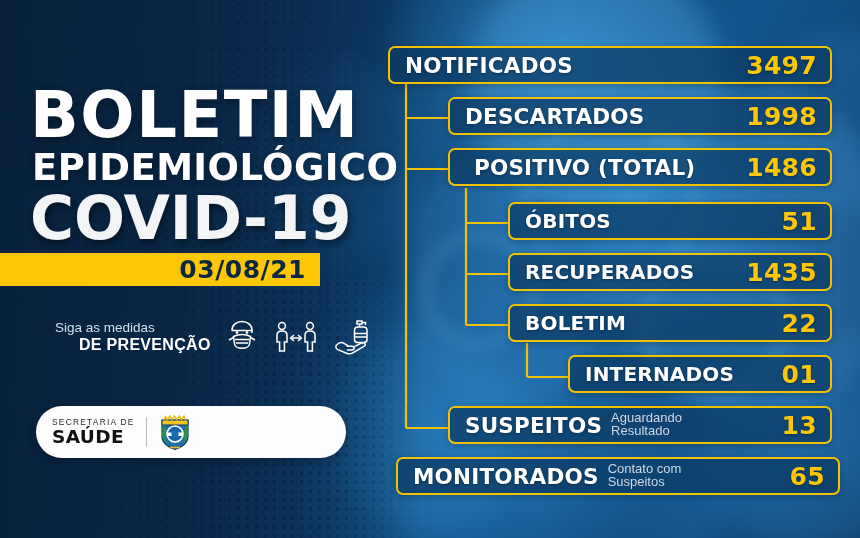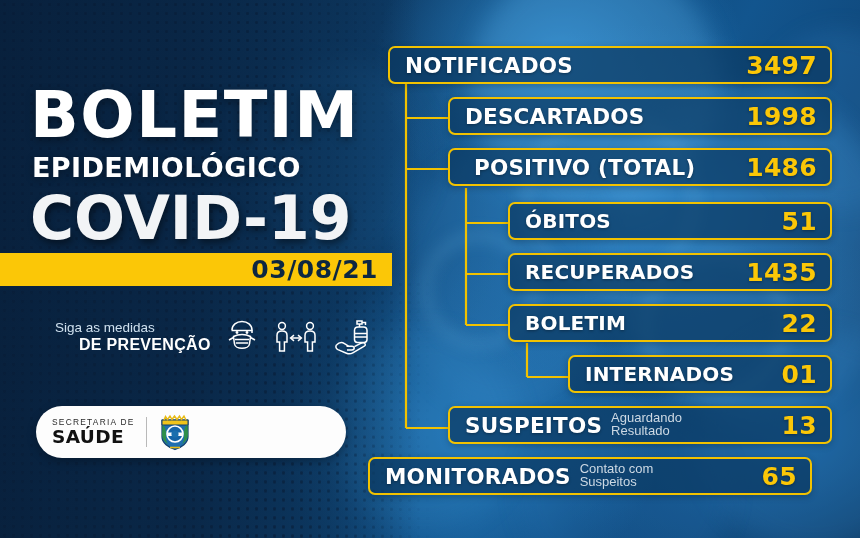--- a/index.html
+++ b/index.html
@@ -65,34 +65,34 @@
 
   .t-boletim {
     position:absolute; left:30px; top:86px;
     font-size:64px; line-height:58px; font-weight:bold;
     color:#ffffff; letter-spacing:1.5px;
     font-family:"DejaVu Sans", sans-serif;
     text-shadow:0 3px 10px rgba(0,0,0,.35);
   }
   .t-epi {
     position:absolute; left:32px; top:150px;
-    font-size:27px; line-height:36px; font-weight:bold;
+    font-size:37px; line-height:36px; font-weight:bold;
     color:#ffffff; letter-spacing:.4px;
     font-family:"DejaVu Sans", sans-serif;
     text-shadow:0 2px 8px rgba(0,0,0,.32);
   }
   .t-covid {
     position:absolute; left:30px; top:186px;
     font-size:60px; line-height:64px; font-weight:bold;
     color:#f2f4f6; letter-spacing:0px;
     font-family:"DejaVu Sans", sans-serif;
     text-shadow:2px 4px 7px rgba(0,0,0,.45);
   }
   .datebar {
-    position:absolute; left:0; top:253px; width:392px; height:33px;
+    position:absolute; left:0; top:253px; width:320px; height:33px;
     background:#fbc707;
     display:flex; align-items:center; justify-content:flex-end;
   }
   .datebar span {
     color:#0c2741; font-size:25px; font-weight:bold; letter-spacing:.5px;
     padding-right:14px; font-family:"DejaVu Sans", sans-serif;
   }
 
   
   .prev { position:absolute; left:55px; top:318px; display:flex; align-items:center; gap:14px; }
@@ -301,20 +301,20 @@
     <span class="val">01</span>
   </div>
 
   <div class="row" style="left:448px; top:406px; width:384px;">
     <span class="lbl">SUSPEITOS</span>
     <span class="sub">Aguardando
 Resultado</span>
     <span class="val">13</span>
   </div>
 
-  <div class="row" style="left:368px; top:457px; width:444px;justify-content:flex-end;">
+  <div class="row" style="left:396px; top:457px; width:444px;justify-content:flex-end;">
     <span class="lbl">MONITORADOS</span>
     <span class="sub">Contato com
 Suspeitos</span>
     <span class="val">65</span>
   </div>
 
 </div>
 
 </body></html>

